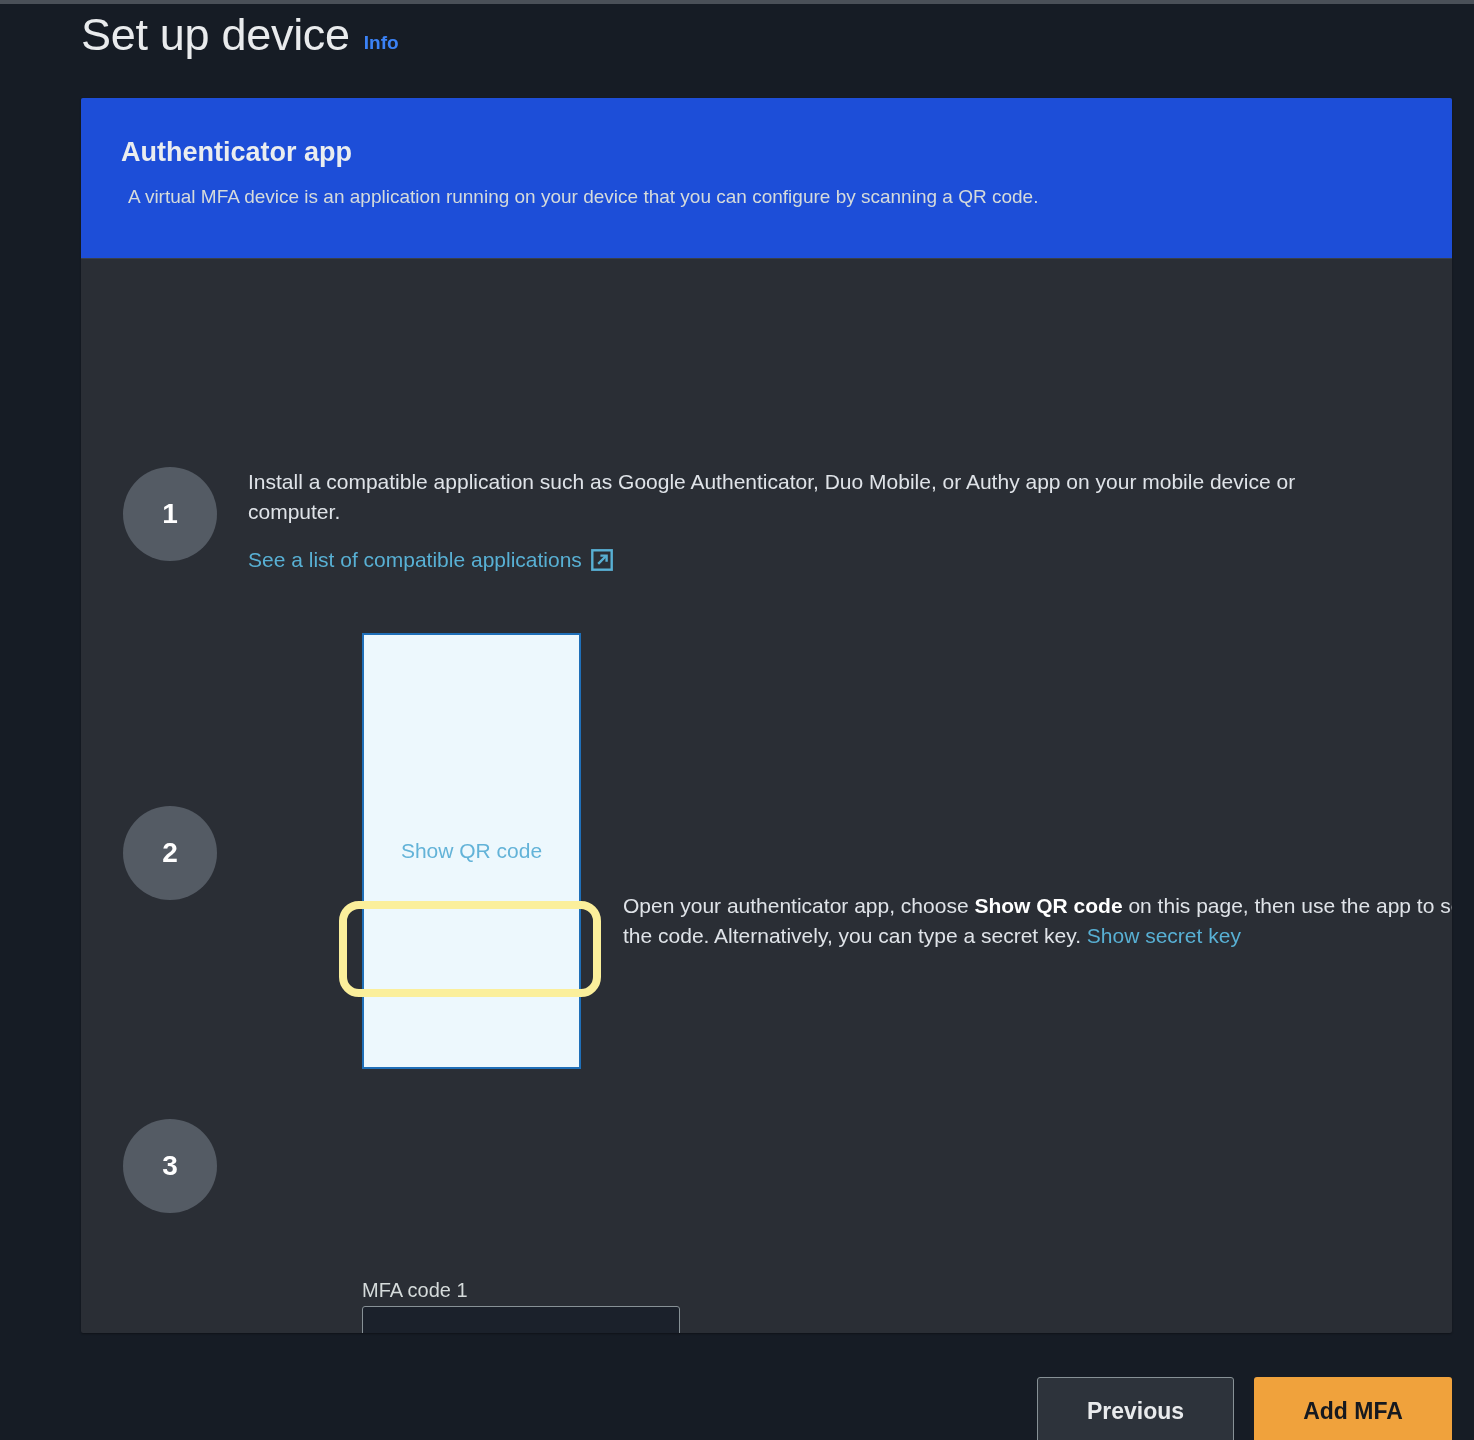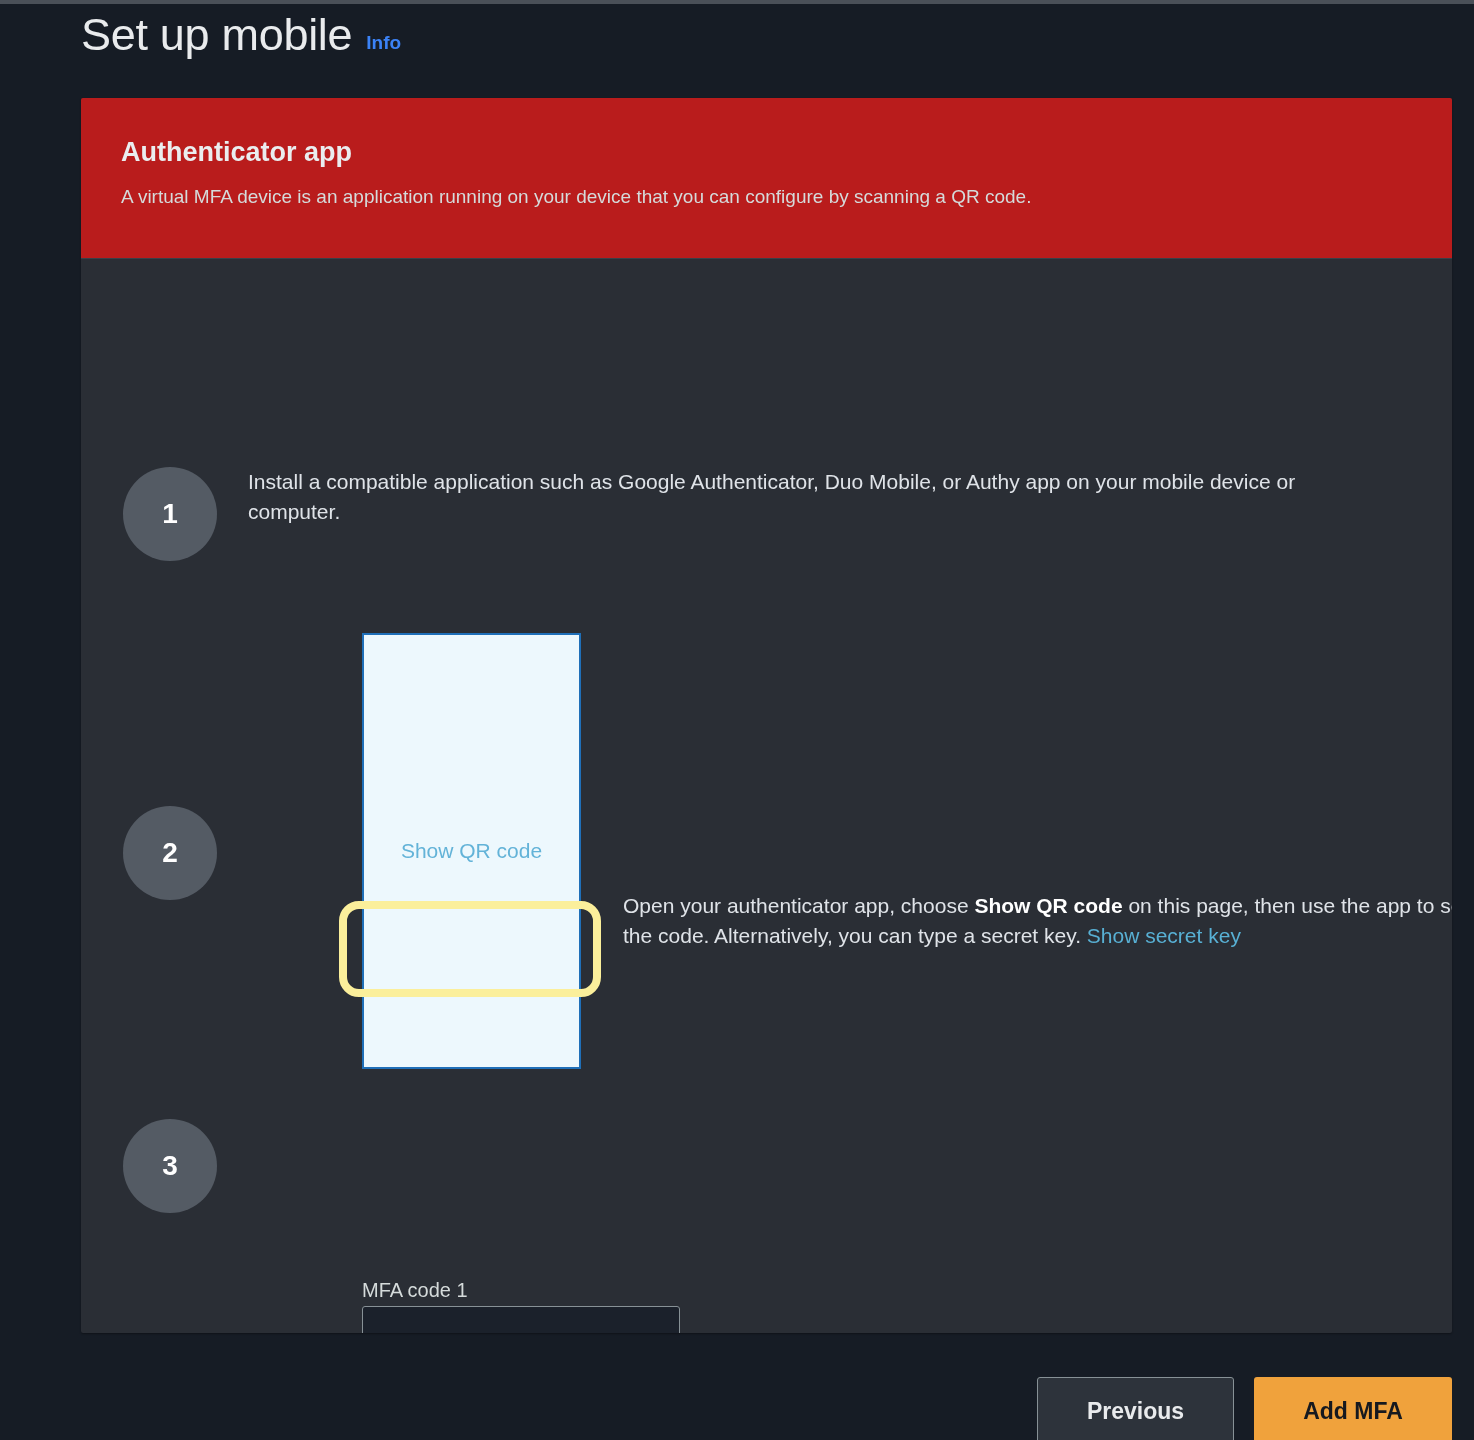--- a/index.html
+++ b/index.html
@@ -59,38 +59,38 @@
     left: 81px;
     top: 98px;
     width: 1371px;
     height: 1235px;
     background: #2a2e35;
     border-radius: 2px;
     box-shadow: 0 1px 2px rgba(0,0,0,0.35);
     overflow: hidden;
   }
   #card-header {
-    background: #b91c1c;
+    background: #1d4ed8;
     border-bottom: 1px solid #3a4048;
     padding: 40px 40px 28px 40px;
     box-sizing: border-box;
     height: 161px;
   }
   #card-header-title {
     font-size: 27px;
     font-weight: bold;
     color: #eaedef;
     margin: 0 0 16px 0;
     line-height: 1.1;
   }
   #card-header-desc {
     font-size: 19px;
     color: #d5dbdb;
     line-height: 1.35;
-    margin: 0;
+    margin: 7px;
   }
 
   #card-body {
     padding: 0;
     position: relative;
     height: 1074px;
   }
 
   
   .step-row {
@@ -297,37 +297,47 @@
     font-weight: bold;
     cursor: pointer;
   }
 </style>
 </head>
 <body>
 
 <div id="top-strip"></div>
 
 <div id="page-header">
-  <h1 id="page-title">Set up mobile</h1>
+  <h1 id="page-title">Set up device</h1>
   <a id="page-info-link">Info</a>
 </div>
 
 <div id="card">
 
   <div id="card-header">
     <div id="card-header-title">Authenticator app</div>
     <div id="card-header-desc">A virtual MFA device is an application running on your device that you can configure by scanning a QR code.</div>
   </div>
 
   <div id="card-body">
 
     <div id="step-1" class="step-row">
       <div class="step-circle">1</div>
       <div class="step-content">
         <div class="step-text">Install a compatible application such as Google Authenticator, Duo Mobile, or Authy app on your mobile device or computer.</div>
+        <a class="ext-link">
+          <span>See a list of compatible applications</span>
+          <span>
+            <svg width="22" height="22" viewBox="0 0 22 22" fill="none" xmlns="http://www.w3.org/2000/svg">
+              <rect x="1.3" y="1.3" width="19.4" height="19.4" stroke="#58b0d4" stroke-width="2.4"></rect>
+              <path d="M7.2 14.8L15 7" stroke="#58b0d4" stroke-width="2.4"></path>
+              <path d="M9.4 6.6H15.6V12.8" stroke="#58b0d4" stroke-width="2.4" fill="none"></path>
+            </svg>
+          </span>
+        </a>
       </div>
     </div>
 
     <div id="step-2" class="step-row">
       <div class="step-circle">2</div>
     </div>
 
     <div id="qr-area">
       <div id="qr-placeholder">
         <button id="show-qr-code-button">Show QR code</button>

